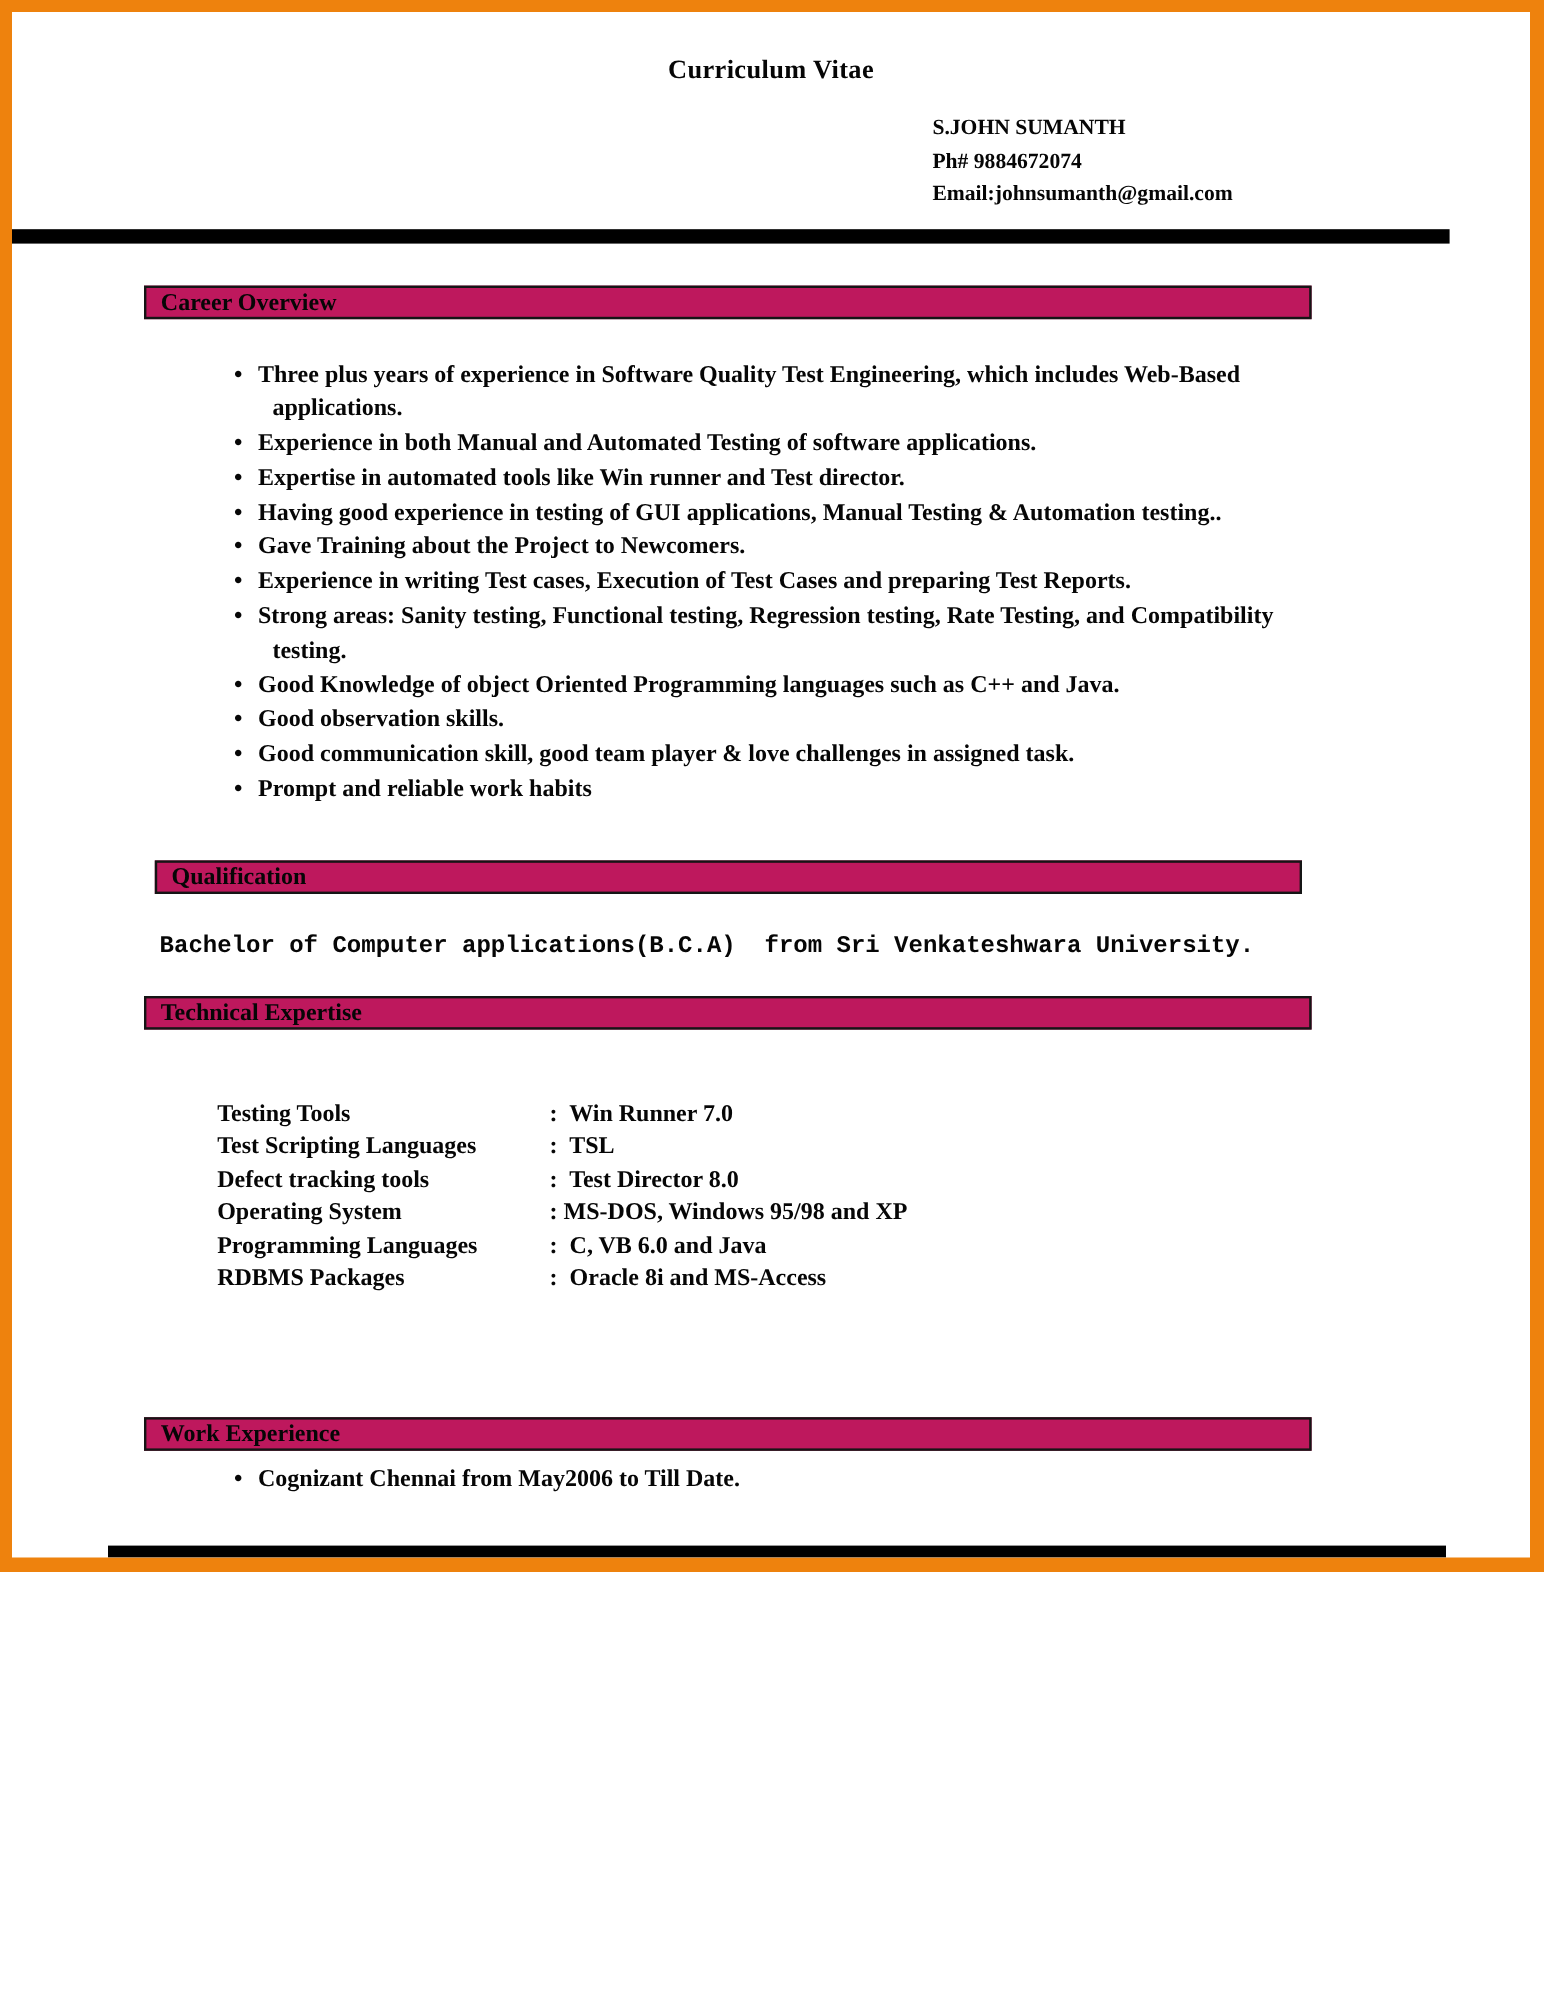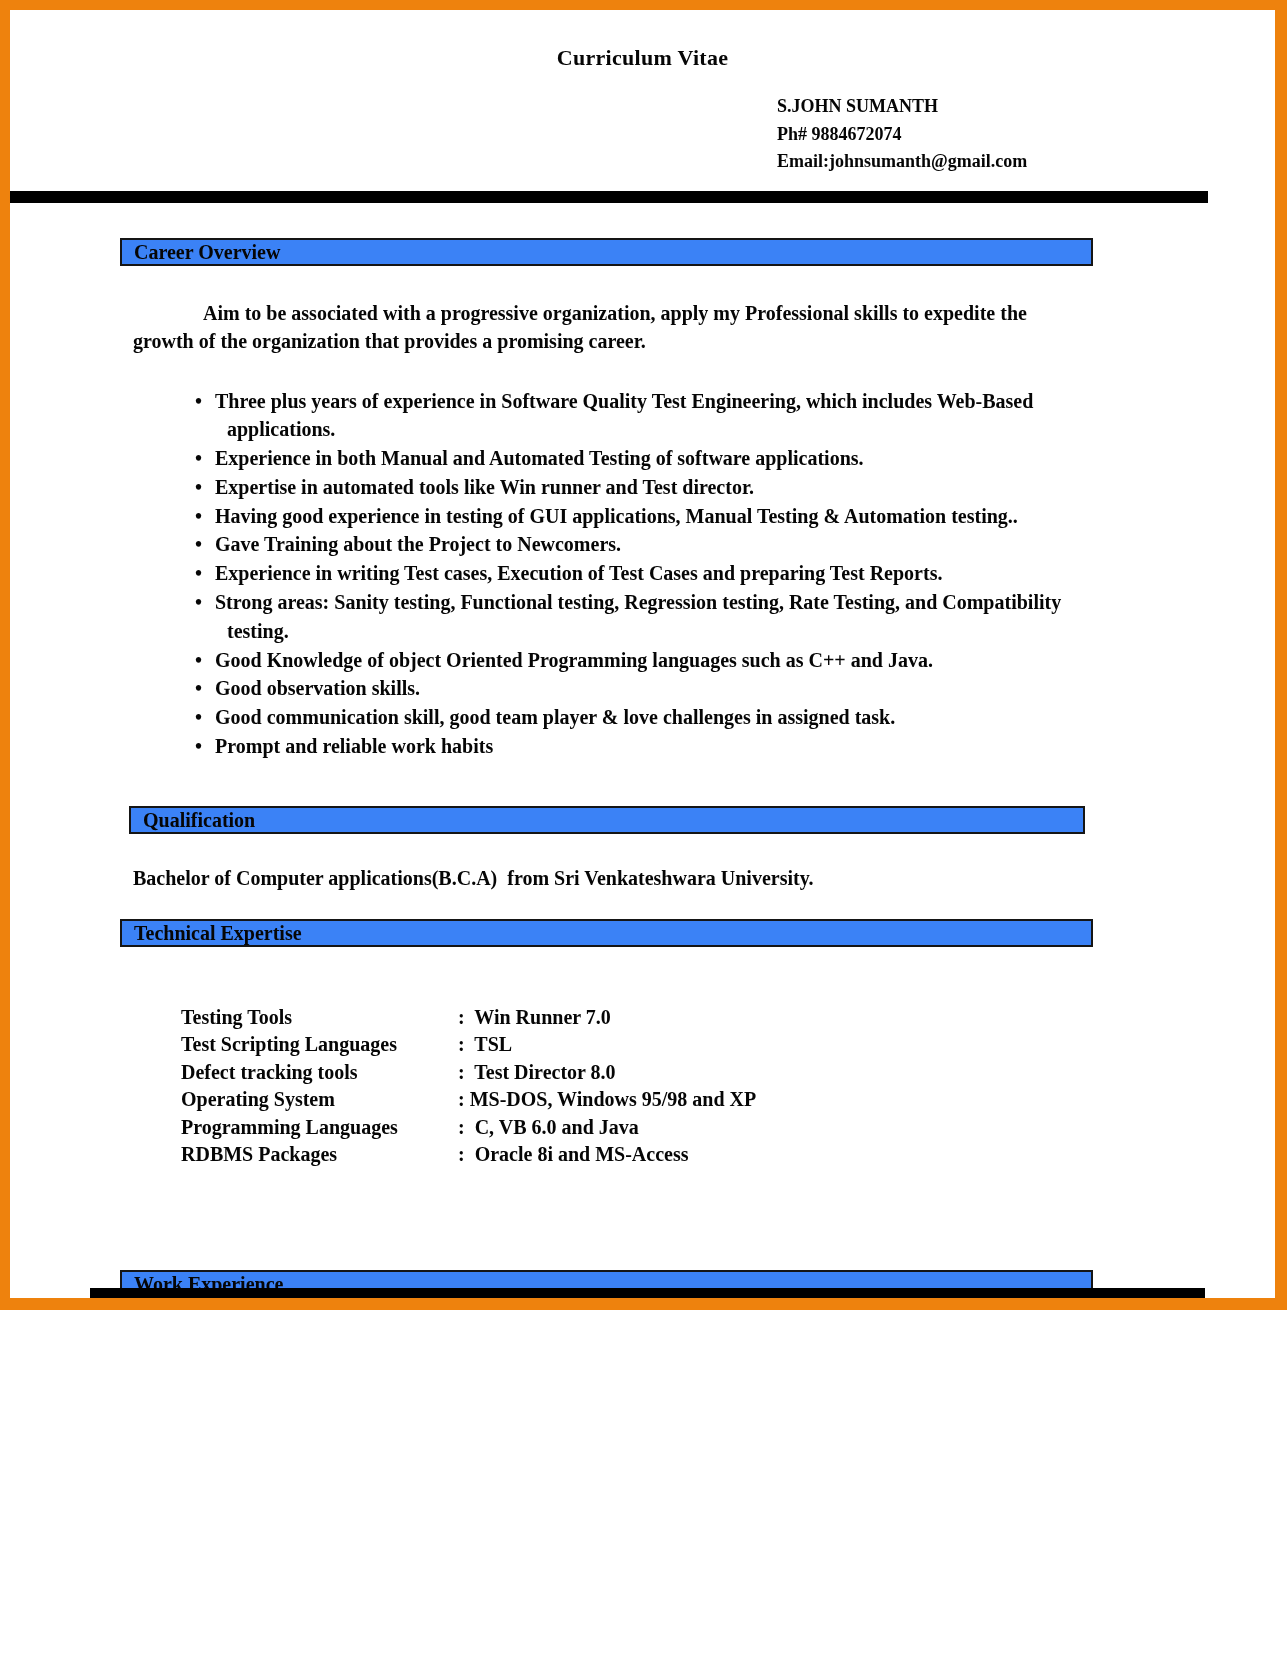--- a/index.html
+++ b/index.html
@@ -38,21 +38,21 @@
     margin-top: 15px;
     margin-left: 0;
     width: 1198px;
     height: 12px;
     background: #000000;
   }
 
   .section-bar {
     box-sizing: border-box;
     height: 28px;
-    background: #3b82f6;
+    background: #be185d;
     border: 2px solid #151515;
     font-size: 20px;
     line-height: 24px;
     padding-left: 12px;
   }
   .bar-a { margin-left: 110px; width: 973px; }
   .bar-b { margin-left: 119px; width: 956px; }
 
   .bar-career        { margin-top: 35px; }
   .bar-objective     { margin-top: 25px; }
@@ -88,20 +88,21 @@
     font-size: 20px;
   }
 
   ul.work-list { margin-top: 9px; }
 
   .qual-text {
     margin: 30px 120px 0 123px;
     font-size: 20px;
     line-height: 28px;
     white-space: pre-wrap;
+    font-family: Liberation Mono, monospace;
   }
 
   .tech-table {
     margin: 57px 0 0 171px;
     font-size: 20px;
     line-height: 27.5px;
   }
   .tech-row { display: flex; }
   .tech-label { width: 277px; flex: 0 0 277px; }
   .tech-value { white-space: pre-wrap; }
@@ -127,21 +128,20 @@
     <div>Ph# 9884672074</div>
     <div>Email:johnsumanth@gmail.com</div>
   </div>
 
   <div class="top-rule"></div>
 
   <div class="section-bar bar-a bar-career">
     <span>Career Overview</span>
   </div>
 
-  <p class="overview">Aim to be associated with a progressive organization, apply my Professional skills to expedite the growth of the organization that provides a promising career.</p>
 
 
   <ul class="bullets">
     <li>Three plus years of experience in Software Quality Test Engineering, which includes Web-Based applications.</li>
     <li>Experience in both Manual and Automated Testing of software applications.</li>
     <li>Expertise in automated tools like Win runner and Test director.</li>
     <li>Having good experience in testing of GUI applications, Manual Testing &amp; Automation testing..</li>
     <li>Gave Training about the Project to Newcomers.</li>
     <li>Experience in writing Test cases, Execution of Test Cases and preparing Test Reports.</li>
     <li>Strong areas: Sanity testing, Functional testing, Regression testing, Rate Testing, and Compatibility testing.</li>

